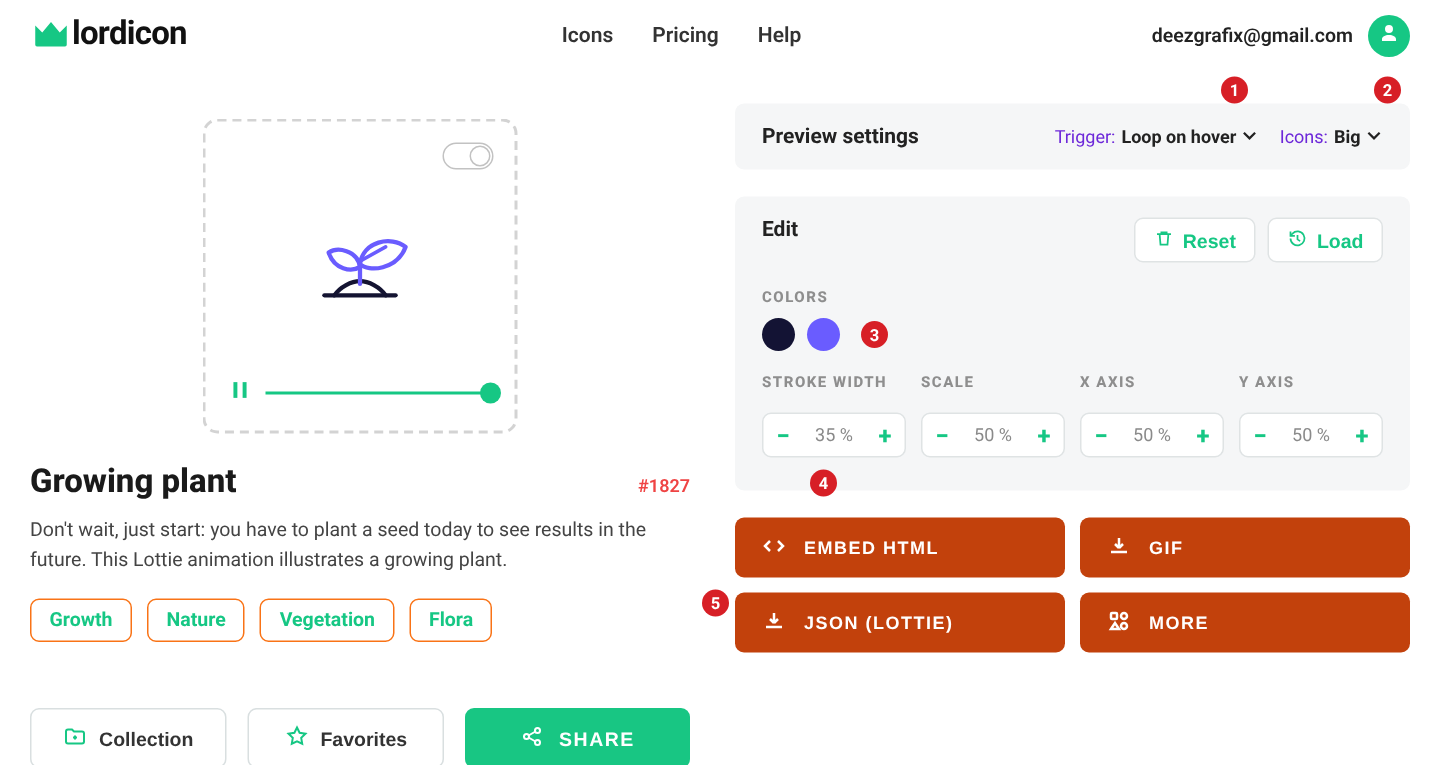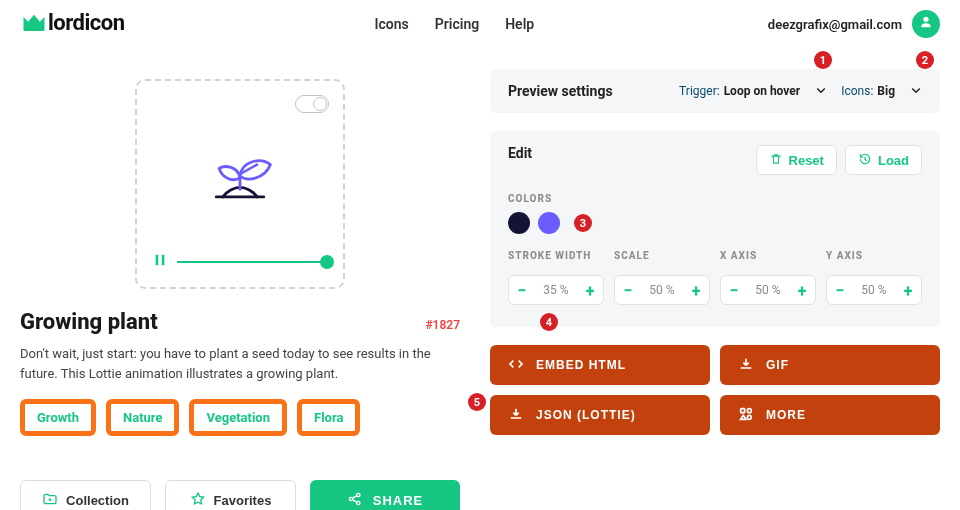--- a/index.html
+++ b/index.html
@@ -74,21 +74,21 @@
     width: 14px; height: 14px; border-radius: 50%; background: #16c784;
   }
 
   .title-row { display: flex; align-items: baseline; justify-content: space-between; margin-top: 6px; }
   .icon-title { font-size: 22px; font-weight: 800; }
   .icon-id { font-size: 12px; color: #ef4444; font-weight: 600; }
   .icon-desc { font-size: 13px; color: #444; line-height: 1.5; margin-top: 10px; }
 
   .tag-row { display: flex; gap: 10px; margin-top: 16px; }
   .tag {
-    border: 5px solid #f97316; border-radius: 6px;
+    border: 1px solid #f97316; border-radius: 6px;
     padding: 6px 12px; font-size: 13px; font-weight: 700; color: #16c784;
   }
 
   .bottom-actions { display: flex; gap: 14px; margin-top: 44px; }
   .outline-btn {
     flex: 1; border: 1px solid #d9dfe0; border-radius: 6px;
     height: 40px; display: flex; align-items: center; justify-content: center;
     gap: 8px; font-size: 13px; font-weight: 700; color: #333;
     background: #fff;
   }
@@ -102,22 +102,22 @@
   
   .panel {
     background: #f5f6f7;
     border-radius: 6px;
     padding: 14px 18px;
     margin-bottom: 18px;
   }
   .panel-row { display: flex; align-items: center; }
   .panel-title { font-size: 14px; font-weight: 700; color: #222; }
   .panel-row .spacer { flex: 1; }
-  .trig-label { font-size: 12px; color: #0c4a6e; margin-right: 4px; }
-  .trig-val { font-size: 12px; font-weight: 700; color: #222; display: inline-flex; align-items: center; gap: 15px; margin-right: 14px; cursor: pointer;}
+  .trig-label { font-size: 12px; color: #6d28d9; margin-right: 4px; }
+  .trig-val { font-size: 12px; font-weight: 700; color: #222; display: inline-flex; align-items: center; gap: 3px; margin-right: 14px; cursor: pointer;}
   .chev { width: 12px; height: 12px; }
 
   .red-num {
     position: absolute;
     width: 18px; height: 18px; border-radius: 50%;
     background: #d71f26; color: #fff; font-size: 11px; font-weight: 700;
     display: flex; align-items: center; justify-content: center;
   }
 
   .edit-head { display: flex; align-items: flex-start; margin-bottom: 18px; }

